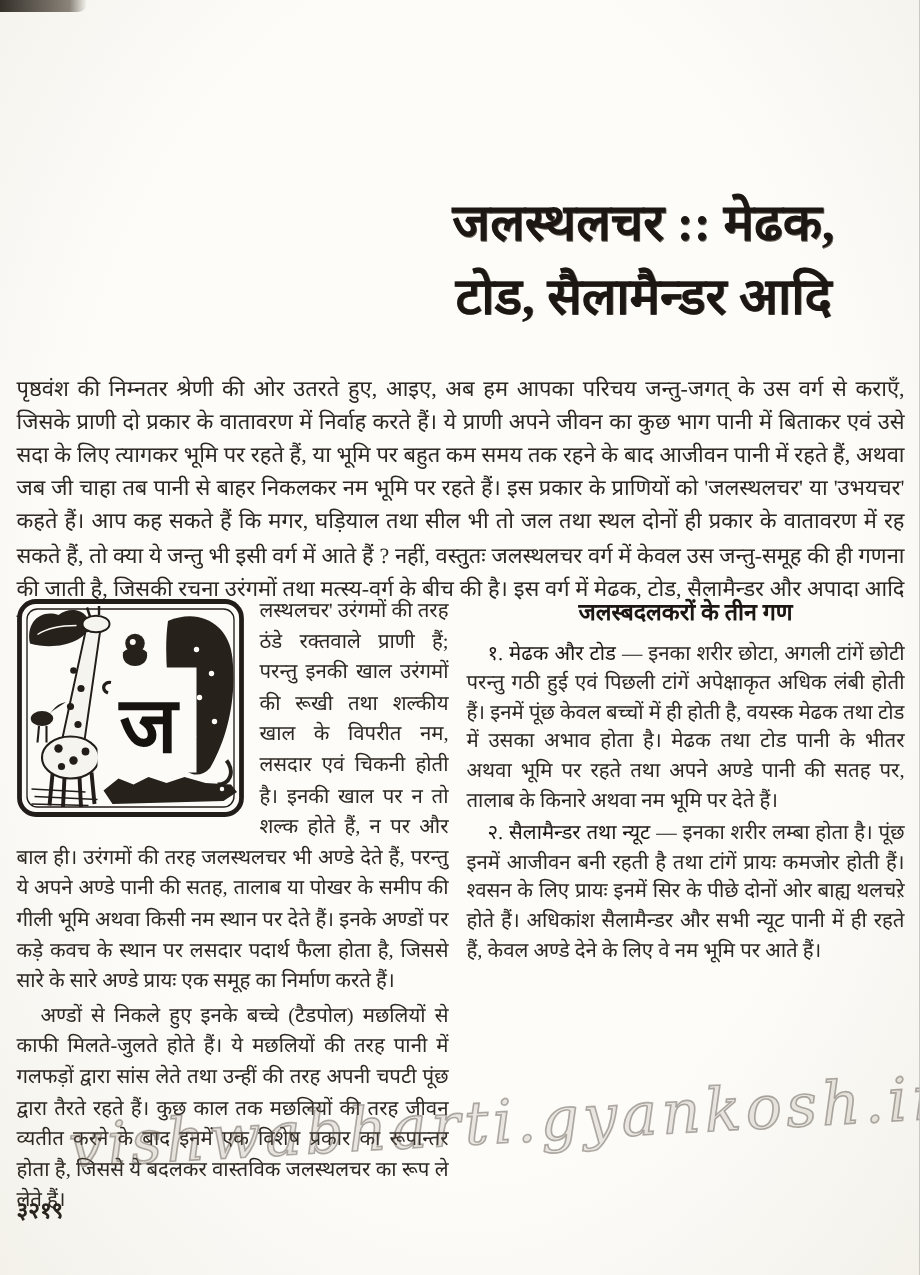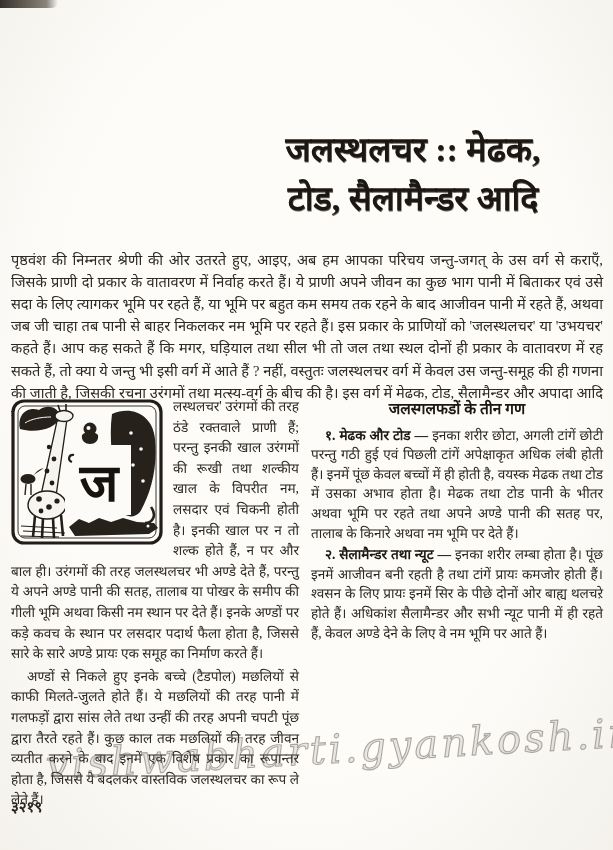--- a/index.html
+++ b/index.html
@@ -12,21 +12,21 @@
     overflow:hidden;
     font-family:"Liberation Serif","DejaVu Serif",serif;
     color:#2e2822;
   }
   .stamp{
     position:absolute;left:0;top:0;width:58px;height:8px;
     background:linear-gradient(90deg,#35302a,#8a847a 80%,rgba(138,132,122,0));
     border-radius:0 0 6px 0;
   }
   .title-block{
-    position:absolute;left:228px;top:125px;width:370px;
+    position:absolute;left:244px;top:125px;width:370px;
     text-align:center;font-weight:700;color:#1c1712;
     font-size:34px;line-height:49px;
     text-shadow:0.5px 0.5px 0 #6b655c;
   }
   .intro{
     position:absolute;left:11px;top:234px;width:592px;
     font-size:14.6px;line-height:22.2px;text-align:justify;
   }
   .columns{
     position:absolute;left:11px;top:397px;width:592px;
@@ -39,21 +39,21 @@
     float:left;width:152px;height:146px;
     margin:2px 10px 3px 0;
   }
   .para2{text-indent:16px;margin-top:2px !important;}
   .rc-heading{
     text-align:center;font-weight:700;font-size:15.5px;color:#1c1712;
     margin:2px 0 7px 0;
   }
   .rc-para{text-indent:16px;margin-bottom:2px !important;}
   .rc-item{text-indent:14px;margin-top:2px !important;}
-  .rc-lead{font-weight:700;color:#1c1712;}
+  .rc-lead{font-weight:400;color:#1c1712;}
   .footer{
     position:absolute;left:11px;top:796px;width:592px;
     display:flex;justify-content:space-between;align-items:baseline;
   }
   .footer-title{font-size:13.5px;color:#2a241e;}
   .footer-page{font-size:15px;color:#2a241e;padding-right:6px;font-weight:bold;}
   .watermark{
     position:absolute;left:46px;top:742px;
     transform:rotate(-3.2deg);transform-origin:left center;
     font-size:40px;font-style:italic;letter-spacing:3px;white-space:nowrap;
@@ -144,21 +144,21 @@
 
         <rect x="54" y="46" width="66" height="70" fill="#fcfbf7"></rect>
         <path d="M63,56 C58,55 56,61 61,63" stroke="#221d18" stroke-width="2.2" fill="none"></path>
         <text x="88" y="102" text-anchor="middle" font-size="52" font-weight="bold" fill="#16120e" font-family="Liberation Serif, serif">ज</text>
       </svg>
       <p class="para1">लस्थलचर' उरंगमों की तरह ठंडे रक्तवाले प्राणी हैं; परन्तु इनकी खाल उरंगमों की रूखी तथा शल्कीय खाल के विपरीत नम, लसदार एवं चिकनी होती है। इनकी खाल पर न तो शल्क होते हैं, न पर और बाल ही। उरंगमों की तरह जलस्थलचर भी अण्डे देते हैं, परन्तु ये अपने अण्डे पानी की सतह, तालाब या पोखर के समीप की गीली भूमि अथवा किसी नम स्थान पर देते हैं। इनके अण्डों पर कड़े कवच के स्थान पर लसदार पदार्थ फैला होता है, जिससे सारे के सारे अण्डे प्रायः एक समूह का निर्माण करते हैं।</p>
       <p class="para2">अण्डों से निकले हुए इनके बच्चे (टैडपोल) मछलियों से काफी मिलते-जुलते होते हैं। ये मछलियों की तरह पानी में गलफड़ों द्वारा सांस लेते तथा उन्हीं की तरह अपनी चपटी पूंछ द्वारा तैरते रहते हैं। कुछ काल तक मछलियों की तरह जीवन व्यतीत करने के बाद इनमें एक विशेष प्रकार का रूपान्तर होता है, जिससे ये बदलकर वास्तविक जलस्थलचर का रूप ले लेते हैं।</p>
     </div>
 
     <div class="col-right">
-      <div class="rc-heading">जलस्गलफडों के तीन गण</div>
+      <div class="rc-heading">जलस्बदलकरों के तीन गण</div>
       <p class="rc-item"><span class="rc-lead">१. मेढक और टोड —</span><span> इनका शरीर छोटा, अगली टांगें छोटी परन्तु गठी हुई एवं पिछली टांगें अपेक्षाकृत अधिक लंबी होती हैं। इनमें पूंछ केवल बच्चों में ही होती है, वयस्क मेढक तथा टोड में उसका अभाव होता है। मेढक तथा टोड पानी के भीतर अथवा भूमि पर रहते तथा अपने अण्डे पानी की सतह पर, तालाब के किनारे अथवा नम भूमि पर देते हैं।</span></p>
       <p class="rc-item"><span class="rc-lead">२. सैलामैन्डर तथा न्यूट —</span><span> इनका शरीर लम्बा होता है। पूंछ इनमें आजीवन बनी रहती है तथा टांगें प्रायः कमजोर होती हैं। श्वसन के लिए प्रायः इनमें सिर के पीछे दोनों ओर बाह्य थलचऱे होते हैं। अधिकांश सैलामैन्डर और सभी न्यूट पानी में ही रहते हैं, केवल अण्डे देने के लिए वे नम भूमि पर आते हैं।</span></p>
     </div>
 
   </div>
 
   <div class="watermark">vishwabharti.gyankosh.in</div>
 
   <div class="footer">
     <span class="footer-page">३२१९</span>

